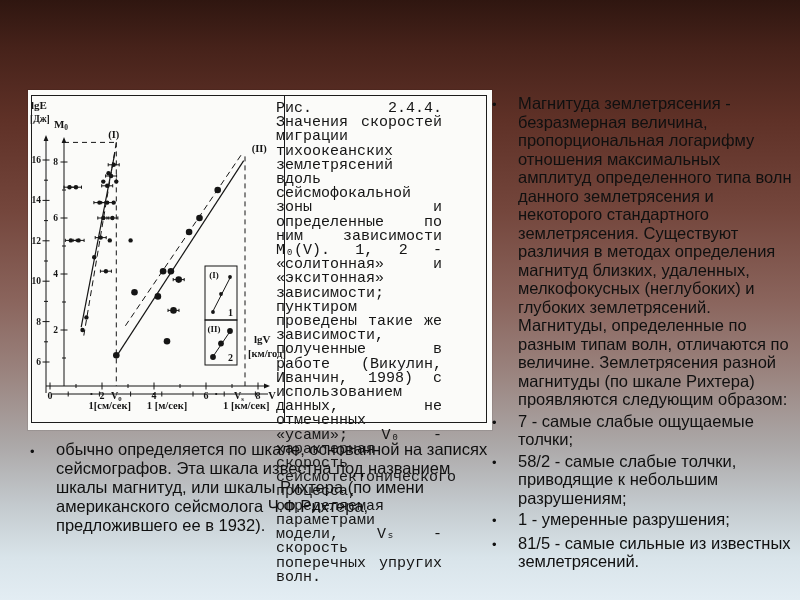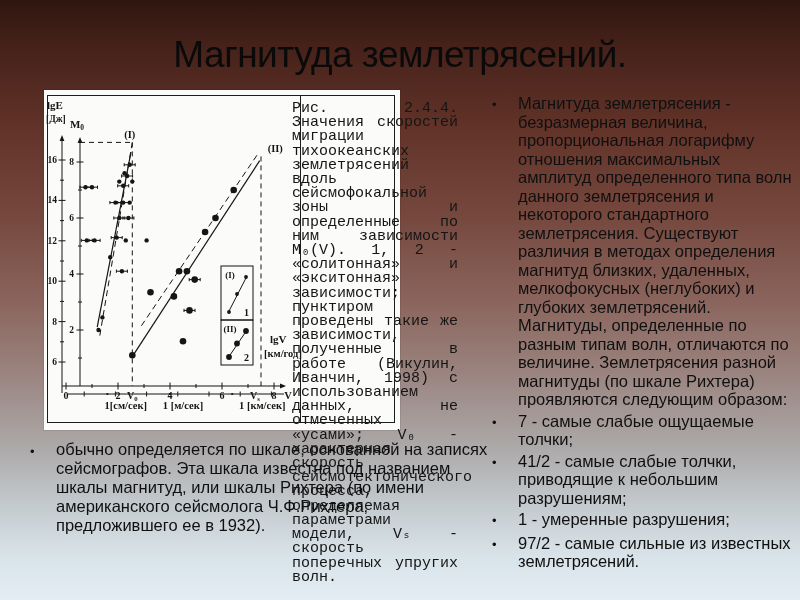--- a/index.html
+++ b/index.html
@@ -8,22 +8,22 @@
     font-family:"Liberation Sans","DejaVu Sans",sans-serif;
     background:linear-gradient(180deg,
       #2f1610 0%,#46221a 8%,#5f3127 20%,#74463c 35%,#8a645c 50%,
       #9a837e 62%,#aba7a7 74%,#c3c9cd 84%,#d9e4ea 93%,#e3edf3 100%);
   }
   .title{
     position:absolute;top:34px;left:0;right:0;text-align:center;
     font-size:37px;font-weight:400;color:#0a0a0a;letter-spacing:-0.5px;
   }
   .figure{
-    position:absolute;left:28px;top:90px;width:356px;height:340px;
-    background:#fbfbf9;box-shadow:0 0 0 1px rgba(0,0,0,0.08);margin-left:16px;
+    position:absolute;left:28px;top:90px;width:464px;height:340px;
+    background:#fbfbf9;box-shadow:0 0 0 1px rgba(0,0,0,0.08);
   }
   .fig-border{
     position:absolute;left:3px;top:5px;right:5px;bottom:7px;
     border:1px solid #1c1c1c;pointer-events:none;
   }
   .fig-divider{
     position:absolute;left:256px;top:5px;bottom:7px;width:1px;background:#1c1c1c;
   }
   .plot{position:absolute;left:2px;top:5px;width:252px;height:326px;}
   .caption{
@@ -44,21 +44,20 @@
     font-size:16.5px;line-height:19px;display:flex;
   }
   .bullet-bottom-left .bullet-marker{width:26px;flex:0 0 26px;}
   svg text{user-select:none;}
 </style>
 </head>
 <body>
 
 <div class="slide">
 
-  <div class="title">Магнитуда землетрясений.</div>
 
   <div class="figure">
     <div class="plot" id="plot"><svg viewBox="0 0 252 326" width="252" height="326" overflow="visible">
           <line x1="34" y1="47.400000000000034" x2="86.3" y2="47.400000000000034" stroke="#151515" stroke-width="1" stroke-dasharray="5 4"></line>
           <line x1="86.3" y1="47.400000000000034" x2="86.3" y2="291" stroke="#151515" stroke-width="1" stroke-dasharray="5 4"></line>
           <line x1="215" y1="61.400000000000034" x2="215" y2="291" stroke="#151515" stroke-width="1" stroke-dasharray="5 4"></line>
           <g>
             <line x1="51.2" y1="232.2" x2="85" y2="57.20000000000002" stroke="#151515" stroke-width="1.2"></line>
             <line x1="53.800000000000004" y1="240.6" x2="86.3" y2="47.400000000000034" stroke="#151515" stroke-width="1" stroke-dasharray="6 4"></line>
             <circle cx="52.5" cy="235" r="2.2" fill="#151515"></circle>
@@ -256,25 +255,25 @@
     <div class="bullet-item">
       <span class="bullet-marker">•</span>
       <span class="bullet-text">Магнитуда землетрясения - безразмерная величина, пропорциональная логарифму отношения максимальных амплитуд определенного типа волн данного землетрясения и некоторого стандартного землетрясения. Существуют различия в методах определения магнитуд близких, удаленных, мелкофокусных (неглубоких) и глубоких землетрясений. Магнитуды, определенные по разным типам волн, отличаются по величине. Землетрясения разной магнитуды (по шкале Рихтера) проявляются следующим образом:</span>
     </div>
     <div class="bullet-item">
       <span class="bullet-marker">•</span>
       <span class="bullet-text">7 - самые слабые ощущаемые толчки;</span>
     </div>
     <div class="bullet-item">
       <span class="bullet-marker">•</span>
-      <span class="bullet-text">41/2 - самые слабые толчки, приводящие к небольшим разрушениям;</span>
+      <span class="bullet-text">58/2 - самые слабые толчки, приводящие к небольшим разрушениям;</span>
     </div>
     <div class="bullet-item">
       <span class="bullet-marker">•</span>
       <span class="bullet-text">1 - умеренные разрушения;</span>
     </div>
     <div class="bullet-item">
       <span class="bullet-marker">•</span>
-      <span class="bullet-text">97/2 - самые сильные из известных землетрясений.</span>
+      <span class="bullet-text">81/5 - самые сильные из известных землетрясений.</span>
     </div>
   </div>
 
 </div>
 
 </body></html>

